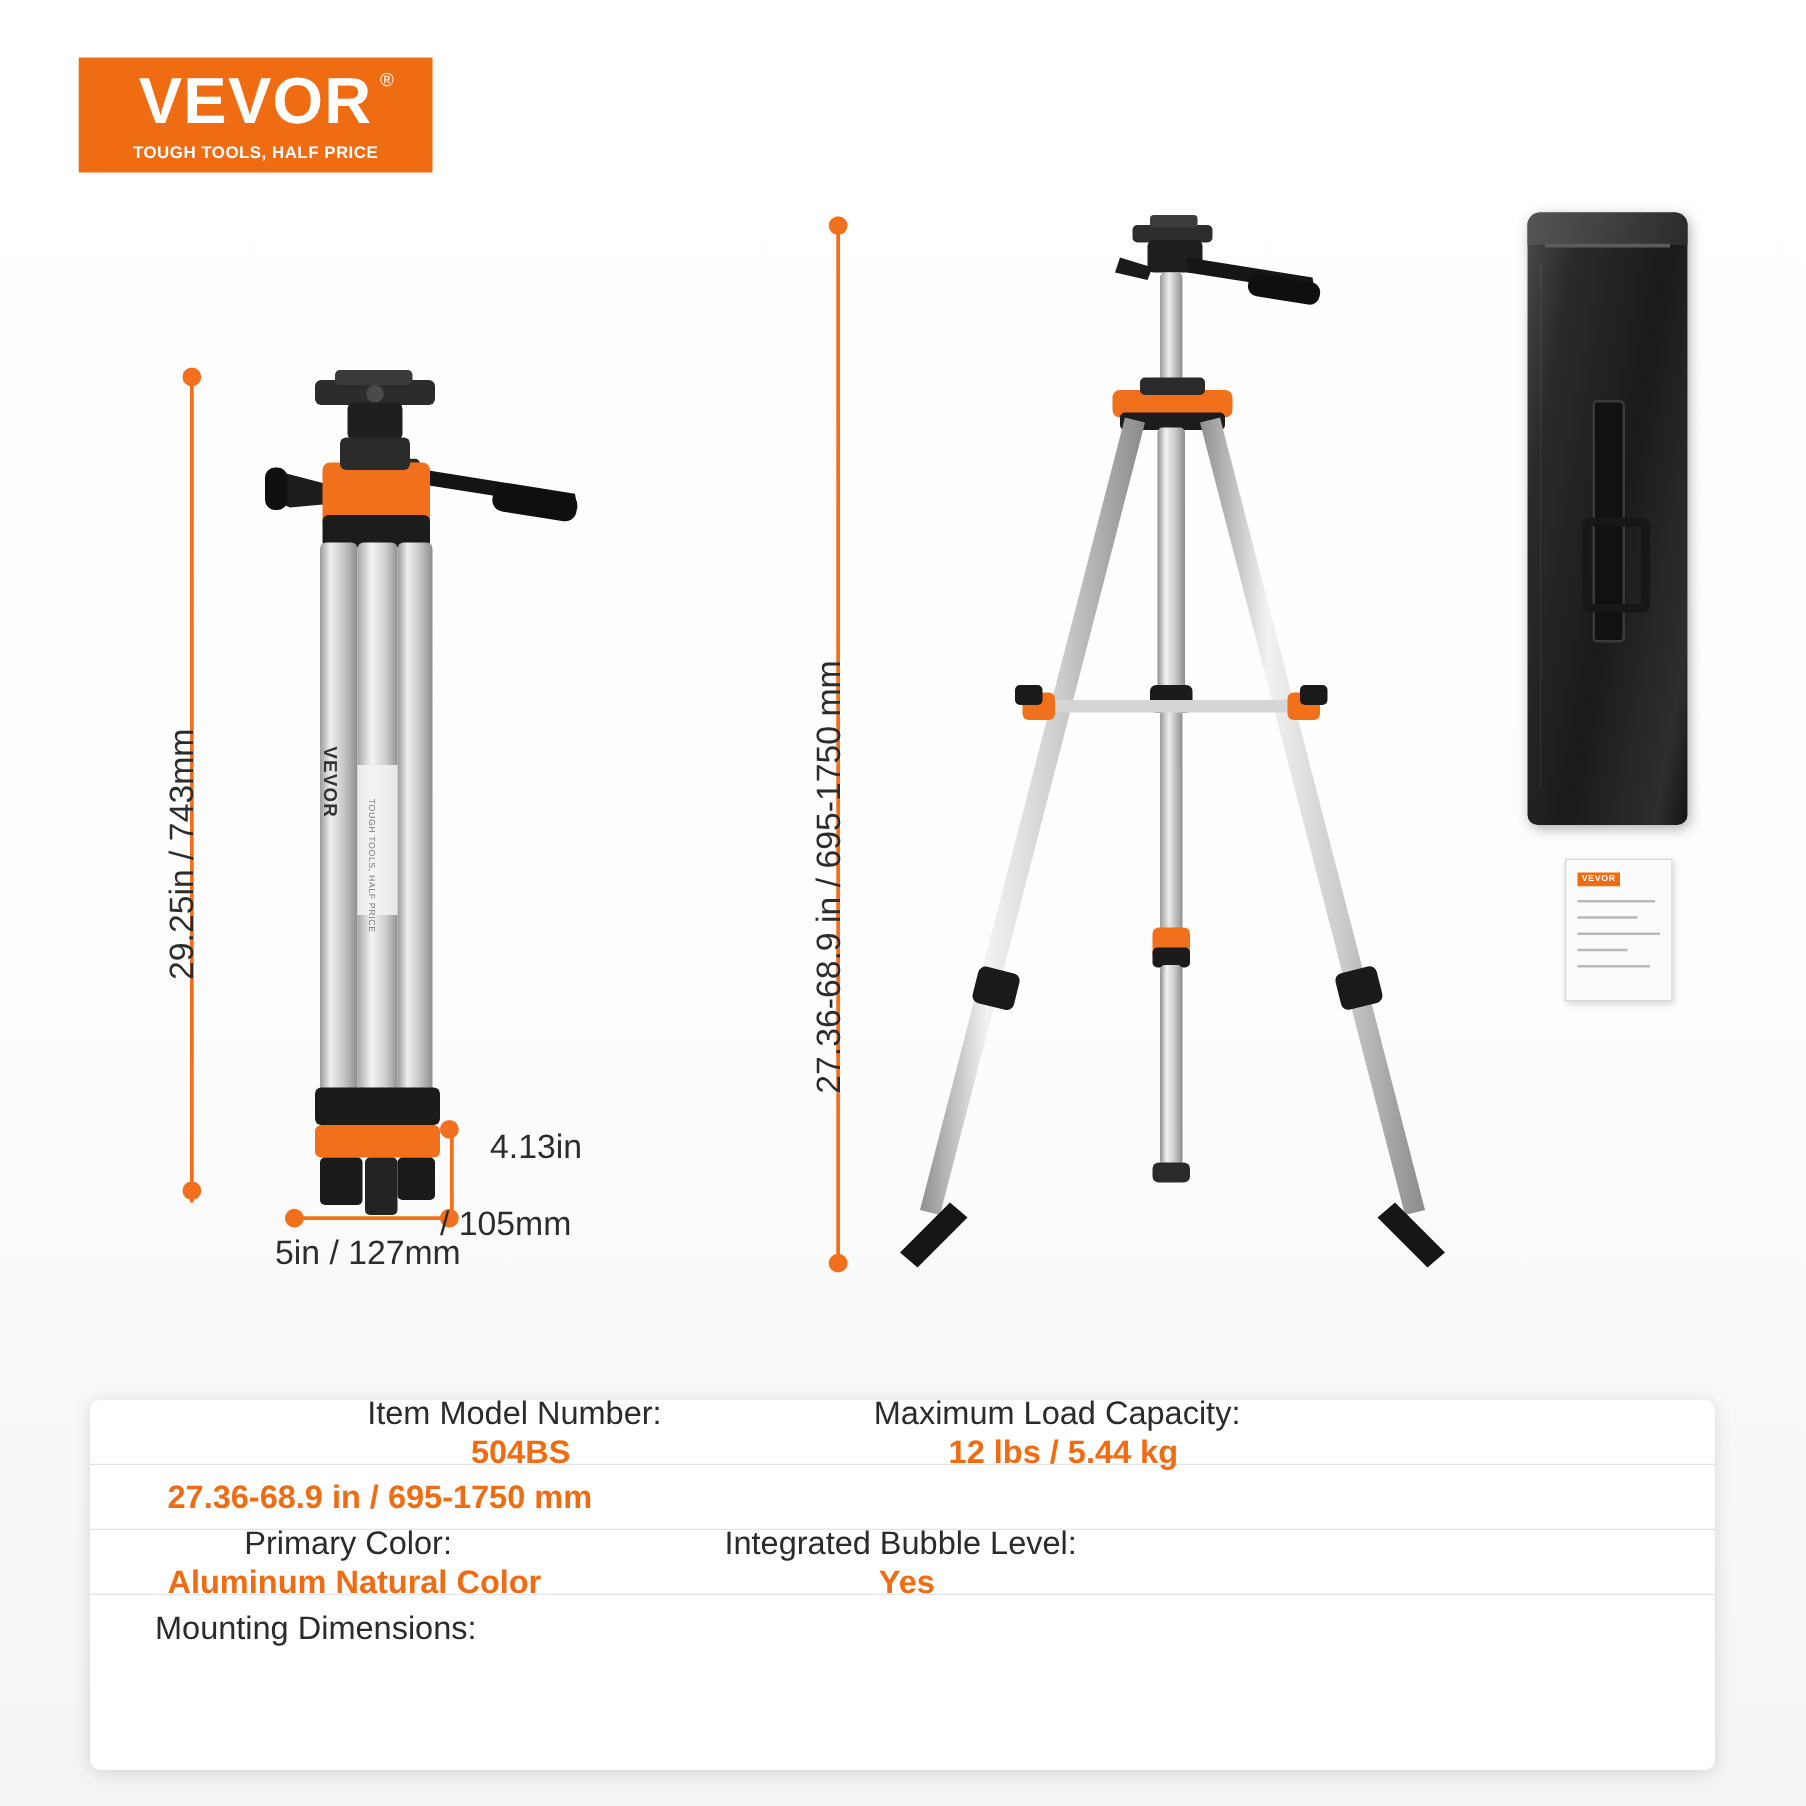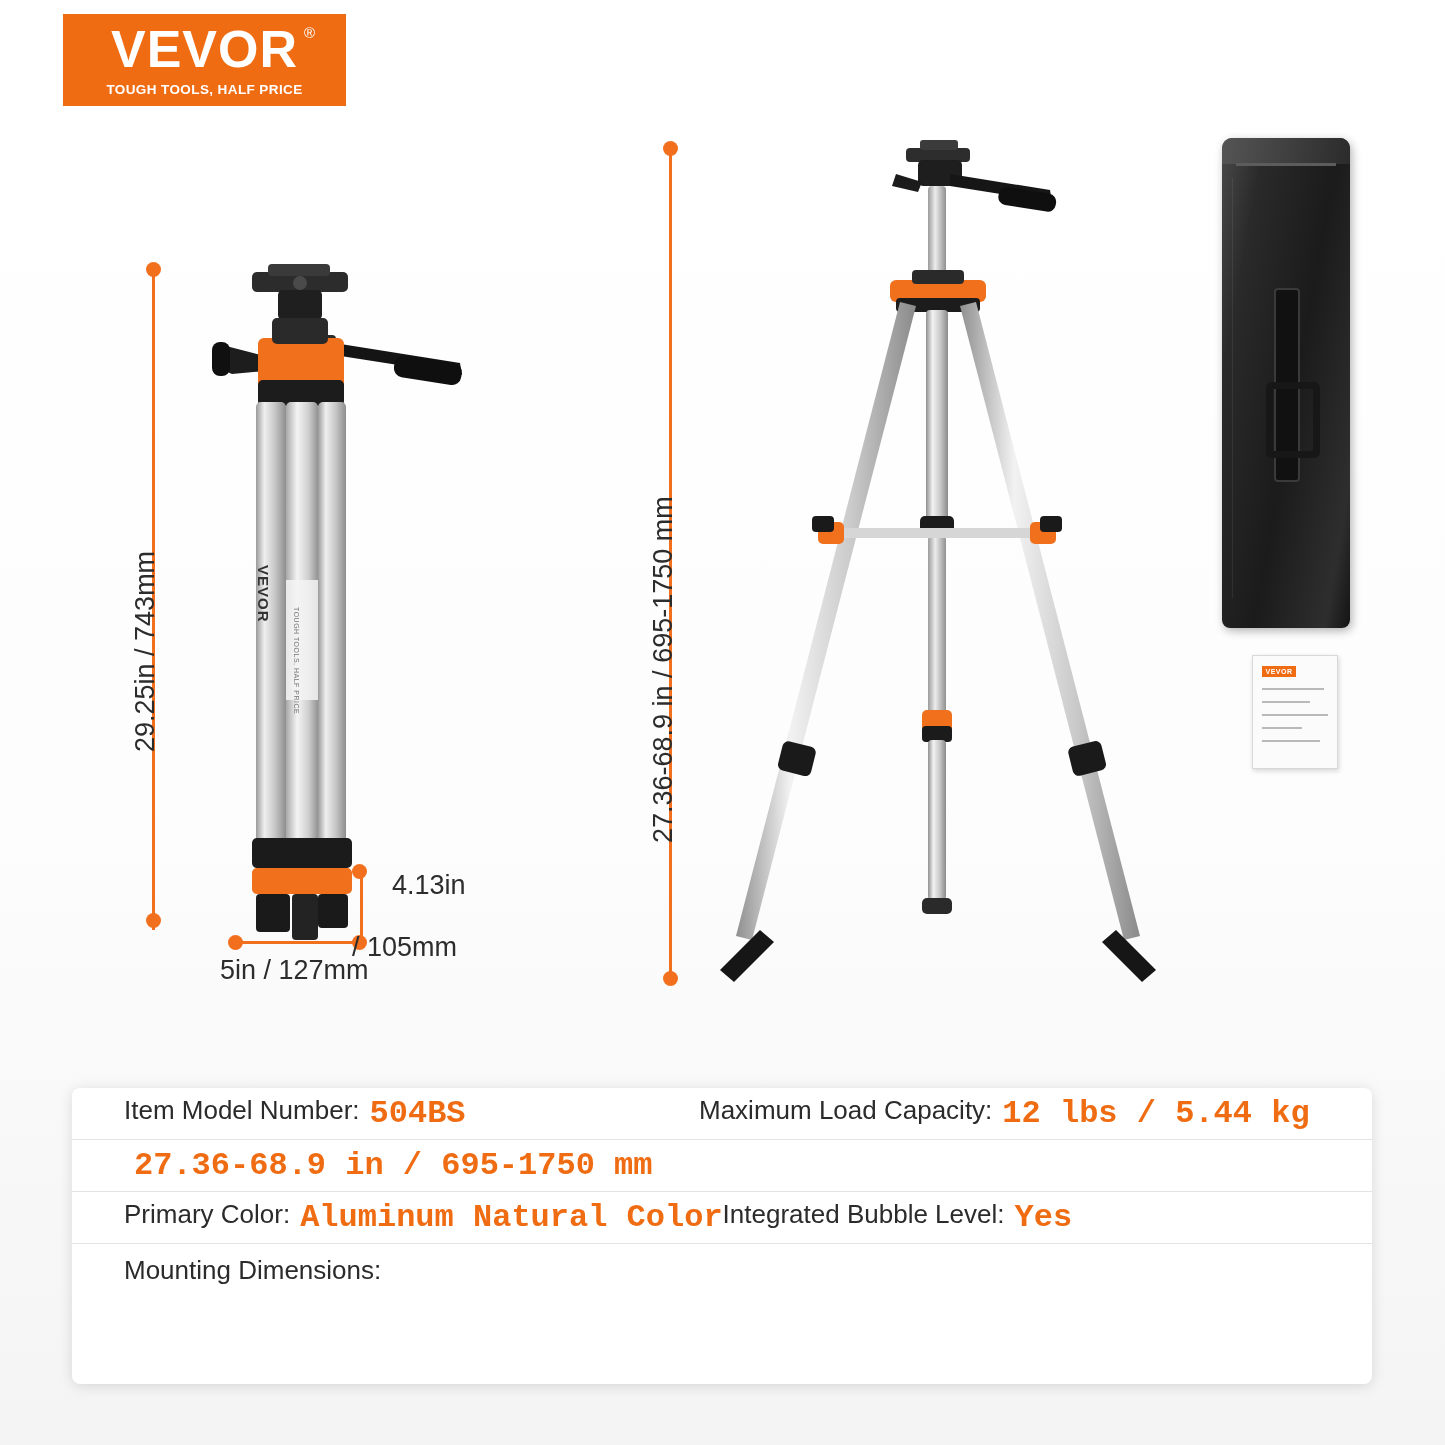--- a/index.html
+++ b/index.html
@@ -11,20 +11,21 @@
     height: 1445px;
     background: #ffffff;
     font-family: "Liberation Sans", sans-serif;
     overflow: hidden;
     position: relative;
   }
   .page {
     position: absolute;
     inset: 0;
     background: linear-gradient(180deg, #ffffff 0%, #fdfdfd 55%, #f4f4f4 100%);
+    margin-top: 32px;
   }
 
   
   .logo {
     position: absolute;
     left: 63px;
     top: 14px;
     width: 283px;
     height: 92px;
     background: #ef6c13;
@@ -96,34 +97,34 @@
     display: flex;
     align-items: center;
     height: 52px;
     border-bottom: 1px solid #e3e3e3;
     padding: 0 52px;
     box-sizing: border-box;
   }
   .spec-row:last-child { border-bottom: none; }
   .spec-cell {
     display: flex;
-    align-items: flex-start;
+    align-items: center;
     white-space: nowrap;
+    flex-direction: column;
   }
   .spec-cell.left { width: 575px; }
   .spec-label {
     font-size: 26px;
     color: #2b2b2b;
   }
   .spec-value {
-    font-size: 32px;
+    font-size: 26px;
     color: #ef6c13;
     font-weight: bold;
     margin-left: 10px;
-    font-family: Liberation Mono, monospace;
   }
 
   
   .bag {
     position: absolute;
     left: 1222px;
     top: 138px;
     width: 128px;
     height: 490px;
     background: linear-gradient(100deg, #4a4a4a 0%, #2a2a2a 20%, #1b1b1b 55%, #2e2e2e 88%, #141414 100%);

